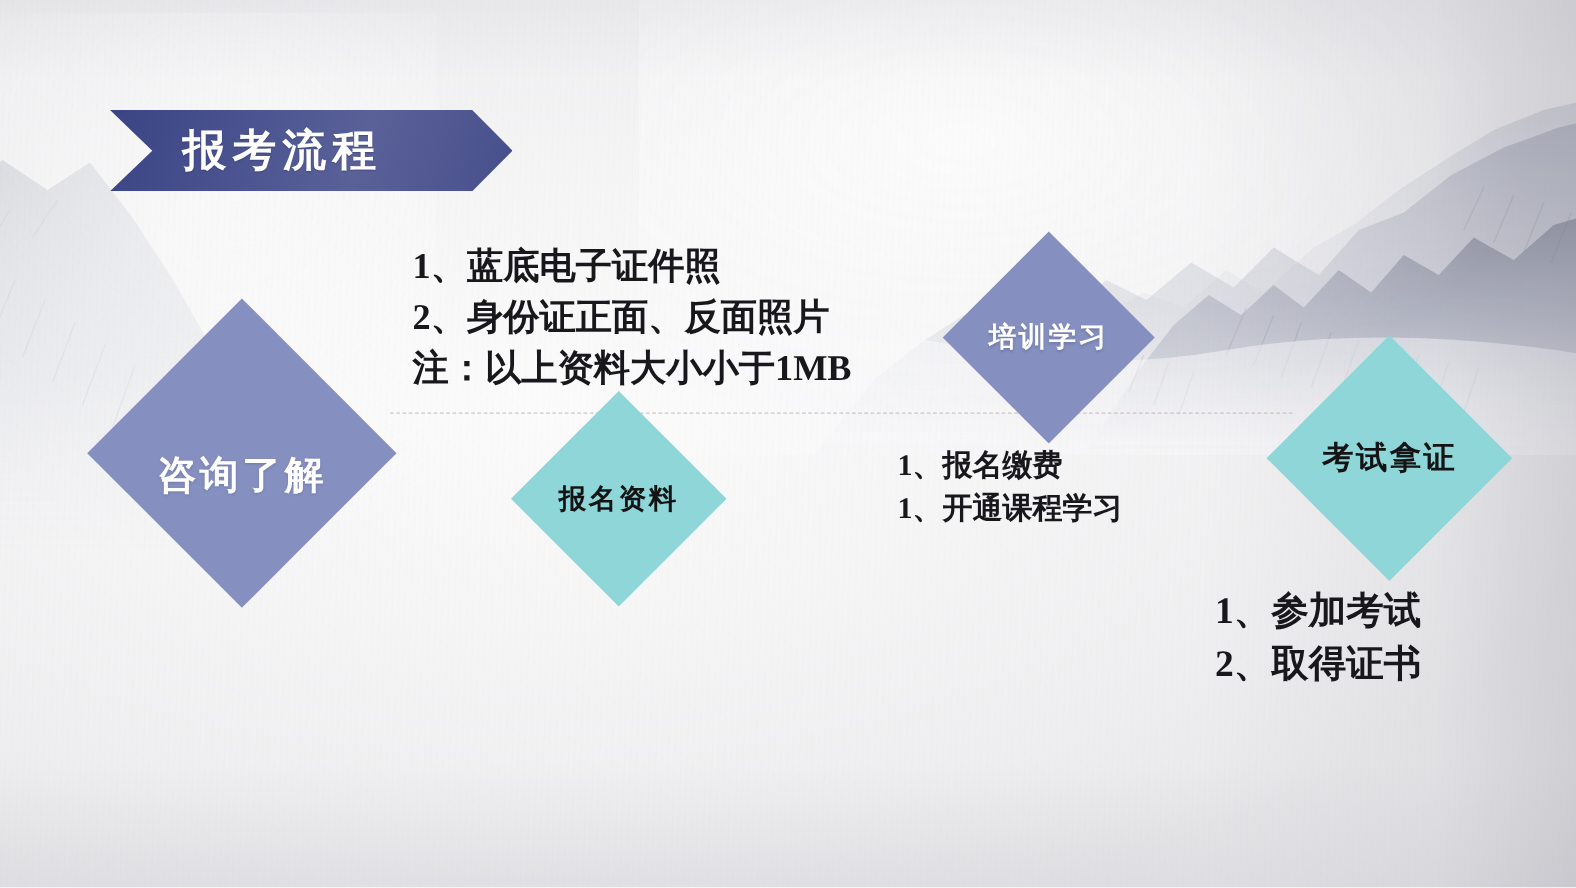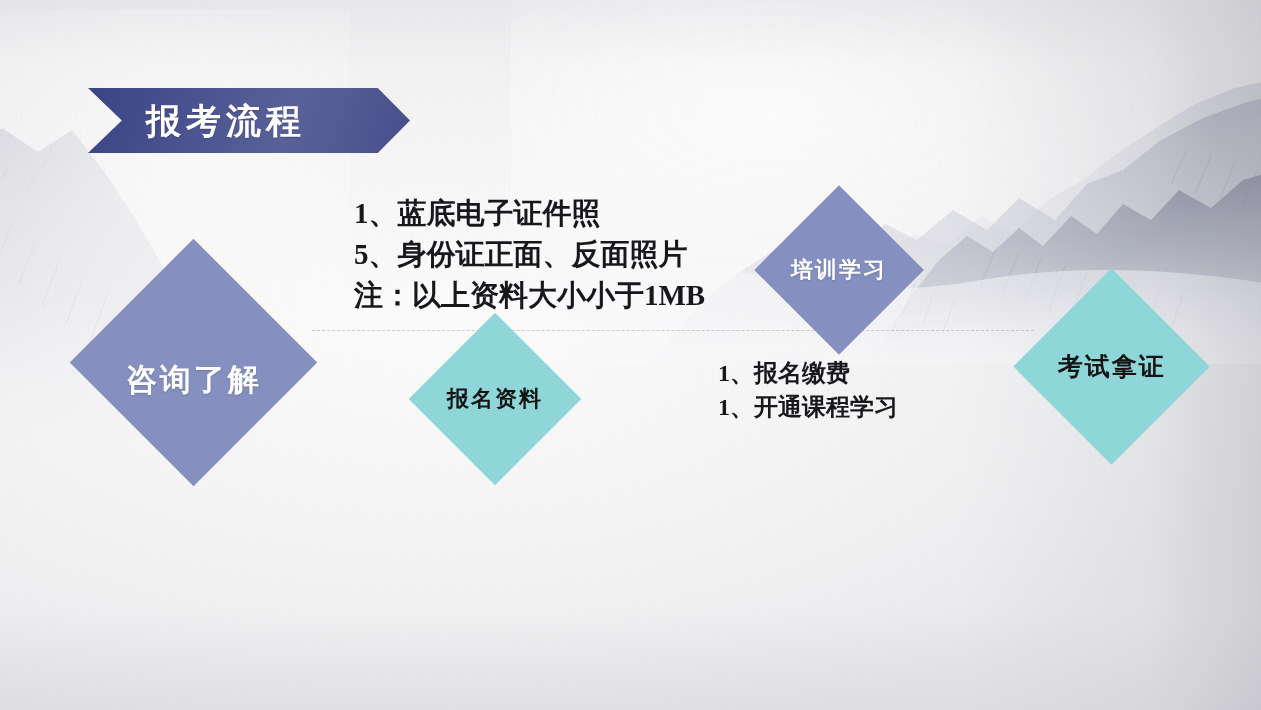--- a/index.html
+++ b/index.html
@@ -172,21 +172,21 @@
   
   .textblock {
     position: absolute;
     color: #17171c;
     font-family: "Liberation Serif", "DejaVu Serif", serif;
     font-weight: bold;
     white-space: nowrap;
   }
   .textblock .line { line-height: 1.42; }
 
-  .tb-materials { left: 330px; top: 193px; font-size: 29px; margin-left: 24px; }
+  .tb-materials { left: 330px; top: 193px; font-size: 29px; }
   .tb-consult   { left: 93px;  top: 487px; font-size: 30px; }
   .tb-training  { left: 718px; top: 356px; font-size: 24px; }
   .tb-exam      { left: 972px; top: 468px; font-size: 30px; }
 </style>
 </head>
 <body>
 
 <div class="slide">
 
   <div class="bg-base"></div>
@@ -285,24 +285,28 @@
   <div class="diamond d3">
     <span class="dlabel">培训学习</span>
   </div>
 
   <div class="diamond d4">
     <span class="dlabel">考试拿证</span>
   </div>
 
   <div class="textblock tb-materials">
     <div class="line">1、蓝底电子证件照</div>
-    <div class="line">5、身份证正面、反面照片</div>
+    <div class="line">2、身份证正面、反面照片</div>
     <div class="line">注：以上资料大小小于1MB</div>
   </div>
 
 
   <div class="textblock tb-training">
     <div class="line">1、报名缴费</div>
     <div class="line">1、开通课程学习</div>
   </div>
 
+  <div class="textblock tb-exam">
+    <div class="line">1、参加考试</div>
+    <div class="line">2、取得证书</div>
+  </div>
 
 </div>
 
 </body></html>

